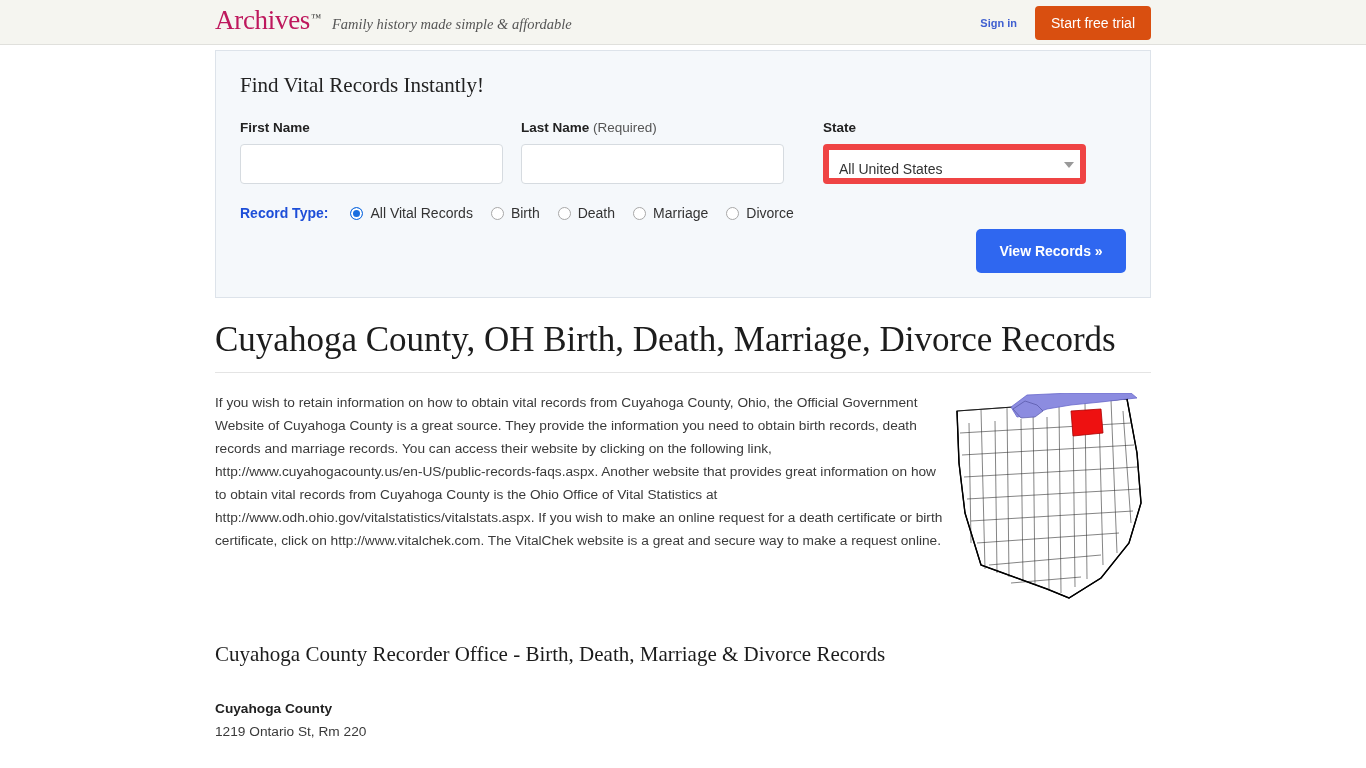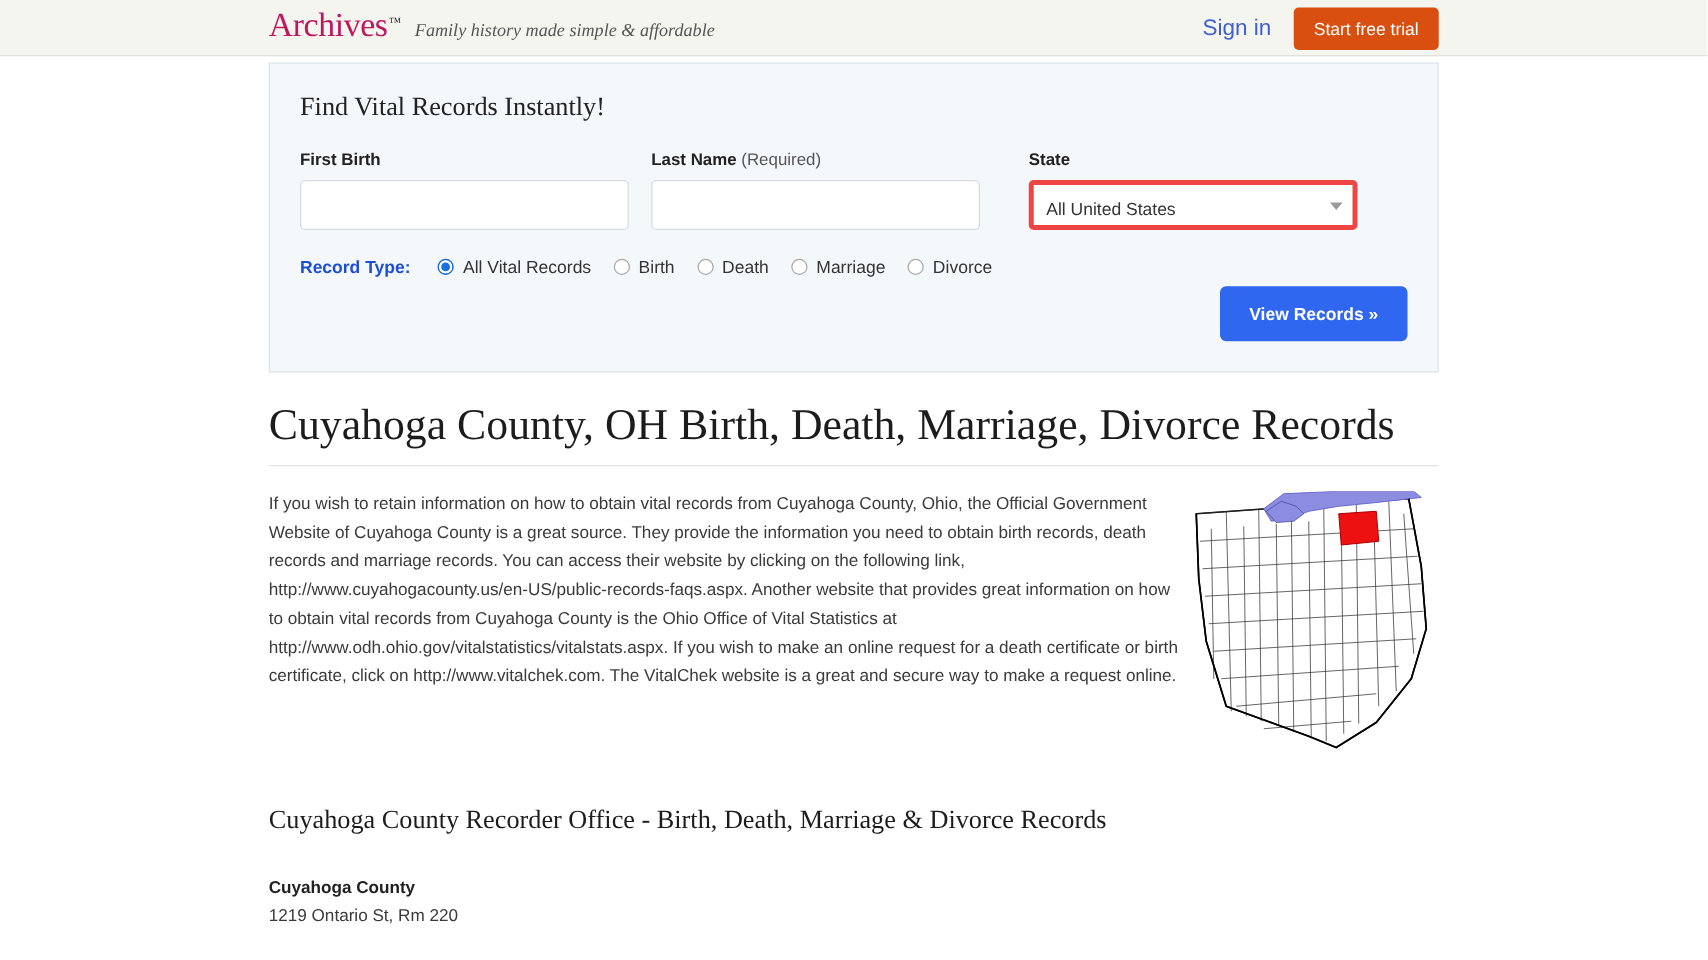--- a/index.html
+++ b/index.html
@@ -57,23 +57,24 @@
   .header-actions {
     position: absolute;
     right: 0; top: 0;
     height: 45px;
     display: flex;
     align-items: center;
     gap: 18px;
   }
   .sign-in {
     color: #3f5fd0;
-    font-size: 18px;
+    font-size: 11px;
     text-decoration: none;
     cursor: pointer;
+    font-weight: bold;
   }
   .trial-btn {
     background: #d94f10;
     color: #ffffff;
     border: none;
     border-radius: 4px;
     font-size: 14px;
     padding: 9px 16px;
     cursor: pointer;
     font-family: "Liberation Sans", sans-serif;
@@ -147,21 +148,21 @@
     font-size: 14px;
     padding: 0 10px;
     color: #333333;
     font-family: "Liberation Sans", sans-serif;
     outline: none;
   }
   .select-wrap { position: relative; }
   .select-input {
     width: 100%;
     height: 40px;
-    border: 4px solid #ef4444;
+    border: 6px solid #ef4444;
     border-radius: 4px;
     background: #ffffff;
     font-size: 14px;
     padding: 0 28px 0 10px;
     color: #333333;
     line-height: 38px;
     cursor: pointer;
   }
   .select-caret {
     position: absolute;
@@ -296,21 +297,21 @@
 
 <div class="page">
 
 
   <div class="search-panel">
     <h2 class="panel-title">Find Vital Records Instantly!</h2>
 
     <div class="fields-row">
       <div class="field">
         <label class="field-label">
-          <span>First Birth</span>
+          <span>First Name</span>
         </label>
         <input class="text-input" type="text" placeholder="" style="">
       </div>
 
       <div class="field">
         <label class="field-label">
           <span>Last Name</span>
           <span class="optional">(Required)</span>
         </label>
         <input class="text-input" type="text" placeholder="" style="">

